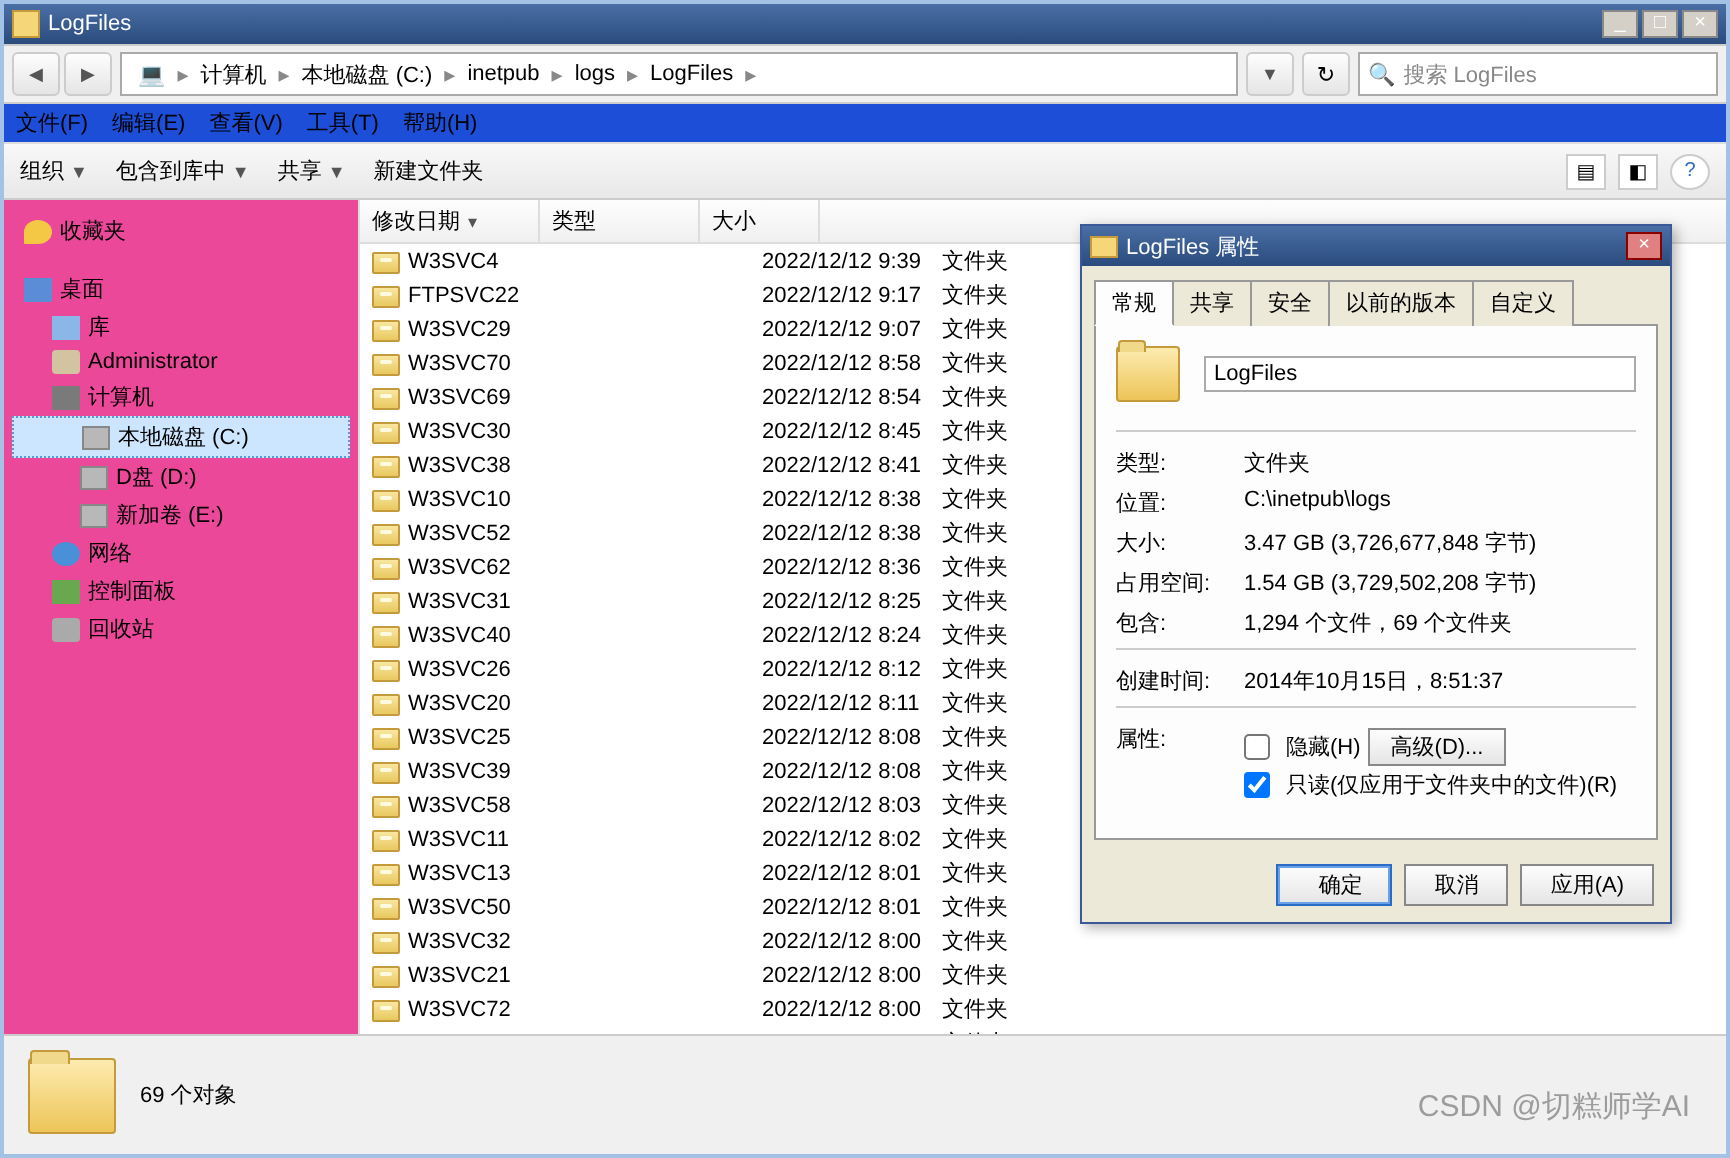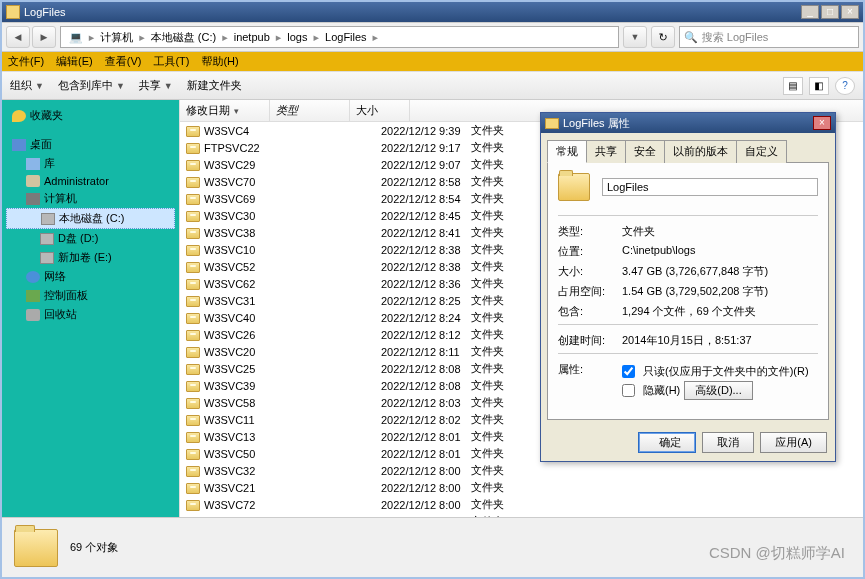--- a/index.html
+++ b/index.html
@@ -10,48 +10,48 @@
 .titlebar .title { flex: 1; font-size: 11px; }
 .titlebar .win-btns { display: flex; gap: 2px; }
 .titlebar .win-btn { width: 18px; height: 14px; background: #d4d0c8; border: 1px solid #888; text-align: center; line-height: 12px; font-size: 10px; cursor: pointer; }
 .addrbar { height: 30px; background: #f0f0f0; border-top: 1px solid #ccc; border-bottom: 1px solid #ccc; display: flex; align-items: center; padding: 0 4px; gap: 4px; }
 .nav-btns { display: flex; gap: 2px; }
 .nav-btn { width: 24px; height: 22px; border: 1px solid #ccc; background: linear-gradient(#fdfdfd,#e5e5e5); border-radius: 3px; display:flex; align-items:center; justify-content:center; cursor:pointer; }
 .addr-path { flex: 1; height: 22px; background: #fff; border: 1px solid #aaa; display: flex; align-items: center; padding: 0 4px; gap: 2px; }
 .addr-path .crumb { padding: 0 4px; cursor: pointer; }
 .addr-path .sep { color: #888; }
 .searchbox { width: 180px; height: 22px; background: #fff; border: 1px solid #aaa; display: flex; align-items: center; padding: 0 4px; color: #888; }
-.menubar { height: 20px; background: #eab308; display: flex; align-items: center; padding: 0 6px; gap: 12px; border-bottom: 1px solid #ddd; }
+.menubar { height: 20px; background: #1d4ed8; display: flex; align-items: center; padding: 0 6px; gap: 12px; border-bottom: 1px solid #ddd; }
 .menubar span { cursor: pointer; }
 .toolbar { height: 28px; background: linear-gradient(#f8f8f8,#e8e8e8); border-bottom: 1px solid #ccc; display: flex; align-items: center; padding: 0 8px; gap: 14px; }
 .toolbar .tbtn { cursor: pointer; display:flex; align-items:center; gap:3px; }
 .toolbar .right { margin-left: auto; display: flex; gap: 6px; }
 .toolbar .right .ri { width: 20px; height: 18px; border: 1px solid #ccc; background: #fff; cursor: pointer; display:flex;align-items:center;justify-content:center; font-size:10px;}
 .content { flex: 1; display: flex; overflow: hidden; background: #fff; }
-.sidebar { width: 178px; background: #14b8a6; border-right: 1px solid #ddd; padding: 6px 4px; overflow: auto; }
+.sidebar { width: 178px; background: #ec4899; border-right: 1px solid #ddd; padding: 6px 4px; overflow: auto; }
 .tree-node { display: flex; align-items: center; padding: 2px 0 2px 6px; gap: 4px; cursor: pointer; white-space: nowrap; }
 .tree-node.indent1 { padding-left: 20px; }
 .tree-node.indent2 { padding-left: 34px; }
 .tree-node.sel { background: #cde6ff; border: 1px dotted #5b9bd5; }
 .ticon { width: 14px; height: 12px; display:inline-block; }
 .ti-fav { background: #f4c842; border-radius: 50% 50% 50% 0; }
 .ti-desk { background: #5a8dd6; }
 .ti-lib { background: #8ab6e8; }
 .ti-user { background: #d2c4a0; border-radius:2px; }
 .ti-comp { background: #7a7a7a; }
 .ti-disk { background: #b8b8b8; border: 1px solid #888; }
 .ti-net { background: #4a90d9; border-radius: 50%; }
 .ti-ctrl { background: #6aa84f; }
 .ti-trash { background: #aaa; border-radius: 2px; }
 .filelist { flex: 1; display: flex; flex-direction: column; overflow: hidden; }
 .colheader { height: 22px; border-bottom: 1px solid #ddd; display: flex; background: linear-gradient(#fdfdfd,#f0f0f0); }
 .colheader .col { border-right: 1px solid #ddd; padding: 3px 6px; cursor: pointer; display:flex; align-items:center; gap:4px;}
 .col-name { width: 195px; }
 .col-date { width: 90px; }
-.col-type { width: 80px; font-style: italic; }
+.col-type { width: 80px; }
 .col-size { width: 60px; }
 .rows { flex: 1; overflow-y: auto; }
 .row { display: flex; height: 17px; align-items: center; }
 .row .cell { padding: 0 6px; overflow: hidden; white-space: nowrap; }
 .row .c-name { width: 195px; display: flex; align-items: flex-end; gap: 4px; }
 .row .c-date { width: 90px; }
 .row .c-type { width: 80px; }
 .row .c-size { width: 60px; text-align: right; }
 .folder-icon { width: 14px; height: 11px; background: linear-gradient(#f9e6a0,#e8c860); border: 1px solid #c49a3a; border-radius: 1px; position:relative; }
 .folder-icon::before { content:''; position:absolute; top:2px; left:3px; right:3px; height:2px; background:#fffbe0; border-radius:1px;}
@@ -490,28 +490,28 @@
     <hr>
     <div class="kv">
         <div class="k">创建时间:</div>
         <div class="v">2014年10月15日，8:51:37</div>
       </div>
     <hr>
     <div class="kv">
         <div class="k">属性:</div>
       <div class="v">
         <div class="checks" style="margin-left:0">
+            <input type="checkbox" style="">
+            <span>隐藏(H)</span>
+          <button class="adv-btn">高级(D)...</button>
+        </div>
+        <div class="checks" style="margin-left:0">
             <input type="checkbox" checked="" style="">
             <span>只读(仅应用于文件夹中的文件)(R)</span>
           </div>
-        <div class="checks" style="margin-left:0">
-            <input type="checkbox" style="">
-            <span>隐藏(H)</span>
-          <button class="adv-btn">高级(D)...</button>
-        </div>
       </div>
     </div>
     <div style="clear:both;height:6px"></div>
   </div>
   <div class="dlg-btns">
     <button class="default">确定</button>
     <button>取消</button>
     <button>应用(A)</button>
   </div>
 </div>

